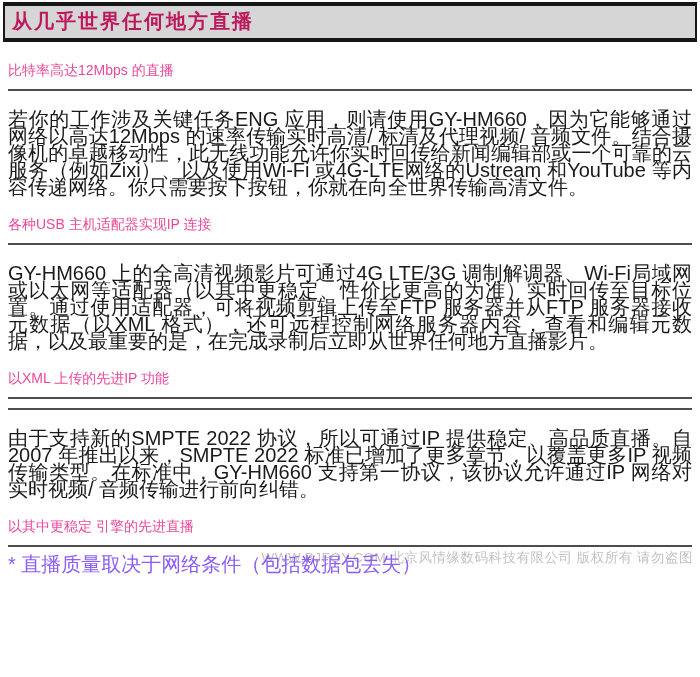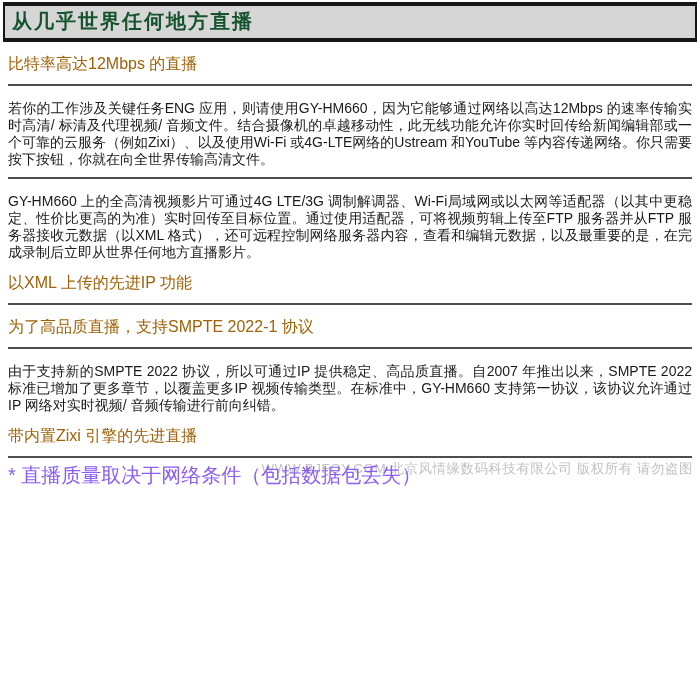--- a/index.html
+++ b/index.html
@@ -17,41 +17,41 @@
     border: 2px solid #161616;
     border-top-width: 4px;
     border-bottom-width: 4px;
     padding: 2px 7px 3px 7px;
   }
   .header-title {
     font-family: "DejaVu Serif", serif;
     font-weight: bold;
     font-size: 20px;
     letter-spacing: 2px;
-    color: #14532d;
+    color: #be185d;
   }
 
   .content { padding: 0 5px; }
 
   .sec-heading {
-    font-size: 16px;
+    font-size: 14px;
     font-weight: normal;
-    color: #a16207;
-    margin: 12px 0 0 0;
+    color: #ec4899;
+    margin: 20px 0 0 0;
   }
   .divider {
     height: 0;
     border-top: 2px solid #4d4d4d;
     margin-top: 9px;
   }
   .sec-body {
-    font-size: 14px;
+    font-size: 20px;
     line-height: 17px;
     text-align: justify;
-    margin: 14px 0 0 0;
+    margin: 20px 0 0 0;
     color: #1a1a1a;
   }
 
   .footnote-row {
     position: relative;
     margin-top: 4px;
     height: 20px;
   }
   .watermark {
     position: absolute;
@@ -83,37 +83,37 @@
 
   <div class="content">
 
     <section>
       <h2 class="sec-heading">比特率高达12Mbps 的直播</h2>
       <div class="divider"></div>
       <p class="sec-body">若你的工作涉及关键任务ENG 应用，则请使用GY-HM660，因为它能够通过网络以高达12Mbps 的速率传输实时高清/ 标清及代理视频/ 音频文件。结合摄像机的卓越移动性，此无线功能允许你实时回传给新闻编辑部或一个可靠的云服务（例如Zixi）、以及使用Wi-Fi 或4G-LTE网络的Ustream 和YouTube 等内容传递网络。你只需要按下按钮，你就在向全世界传输高清文件。</p>
     </section>
 
     <section>
+      <h2 class="sec-heading">各种USB 主机适配器实现IP 连接</h2>
       <div class="divider"></div>
       <p class="sec-body">GY-HM660 上的全高清视频影片可通过4G LTE/3G 调制解调器、Wi-Fi局域网或以太网等适配器（以其中更稳定、性价比更高的为准）实时回传至目标位置。通过使用适配器，可将视频剪辑上传至FTP 服务器并从FTP 服务器接收元数据（以XML 格式），还可远程控制网络服务器内容，查看和编辑元数据，以及最重要的是，在完成录制后立即从世界任何地方直播影片。</p>
     </section>
 
     <section>
       <h2 class="sec-heading">以XML 上传的先进IP 功能</h2>
       <div class="divider"></div>
     </section>
 
     <section>
-      <h2 class="sec-heading">为了高品质直播，支持SMPTE 2022-1 协议</h2>
       <div class="divider"></div>
       <p class="sec-body">由于支持新的SMPTE 2022 协议，所以可通过IP 提供稳定、高品质直播。自2007 年推出以来，SMPTE 2022 标准已增加了更多章节，以覆盖更多IP 视频传输类型。在标准中，GY-HM660 支持第一协议，该协议允许通过IP 网络对实时视频/ 音频传输进行前向纠错。</p>
     </section>
 
     <section>
-      <h2 class="sec-heading">带内置Zixi 引擎的先进直播</h2>
+      <h2 class="sec-heading">以其中更稳定 引擎的先进直播</h2>
       <div class="divider"></div>
     </section>
 
     <div class="footnote-row">
       <span class="watermark">WWW.BJFQY.COM 北京风情缘数码科技有限公司 版权所有 请勿盗图</span>
       <div class="footnote">* 直播质量取决于网络条件（包括数据包丢失）</div>
     </div>
 
   </div>
 </div>

